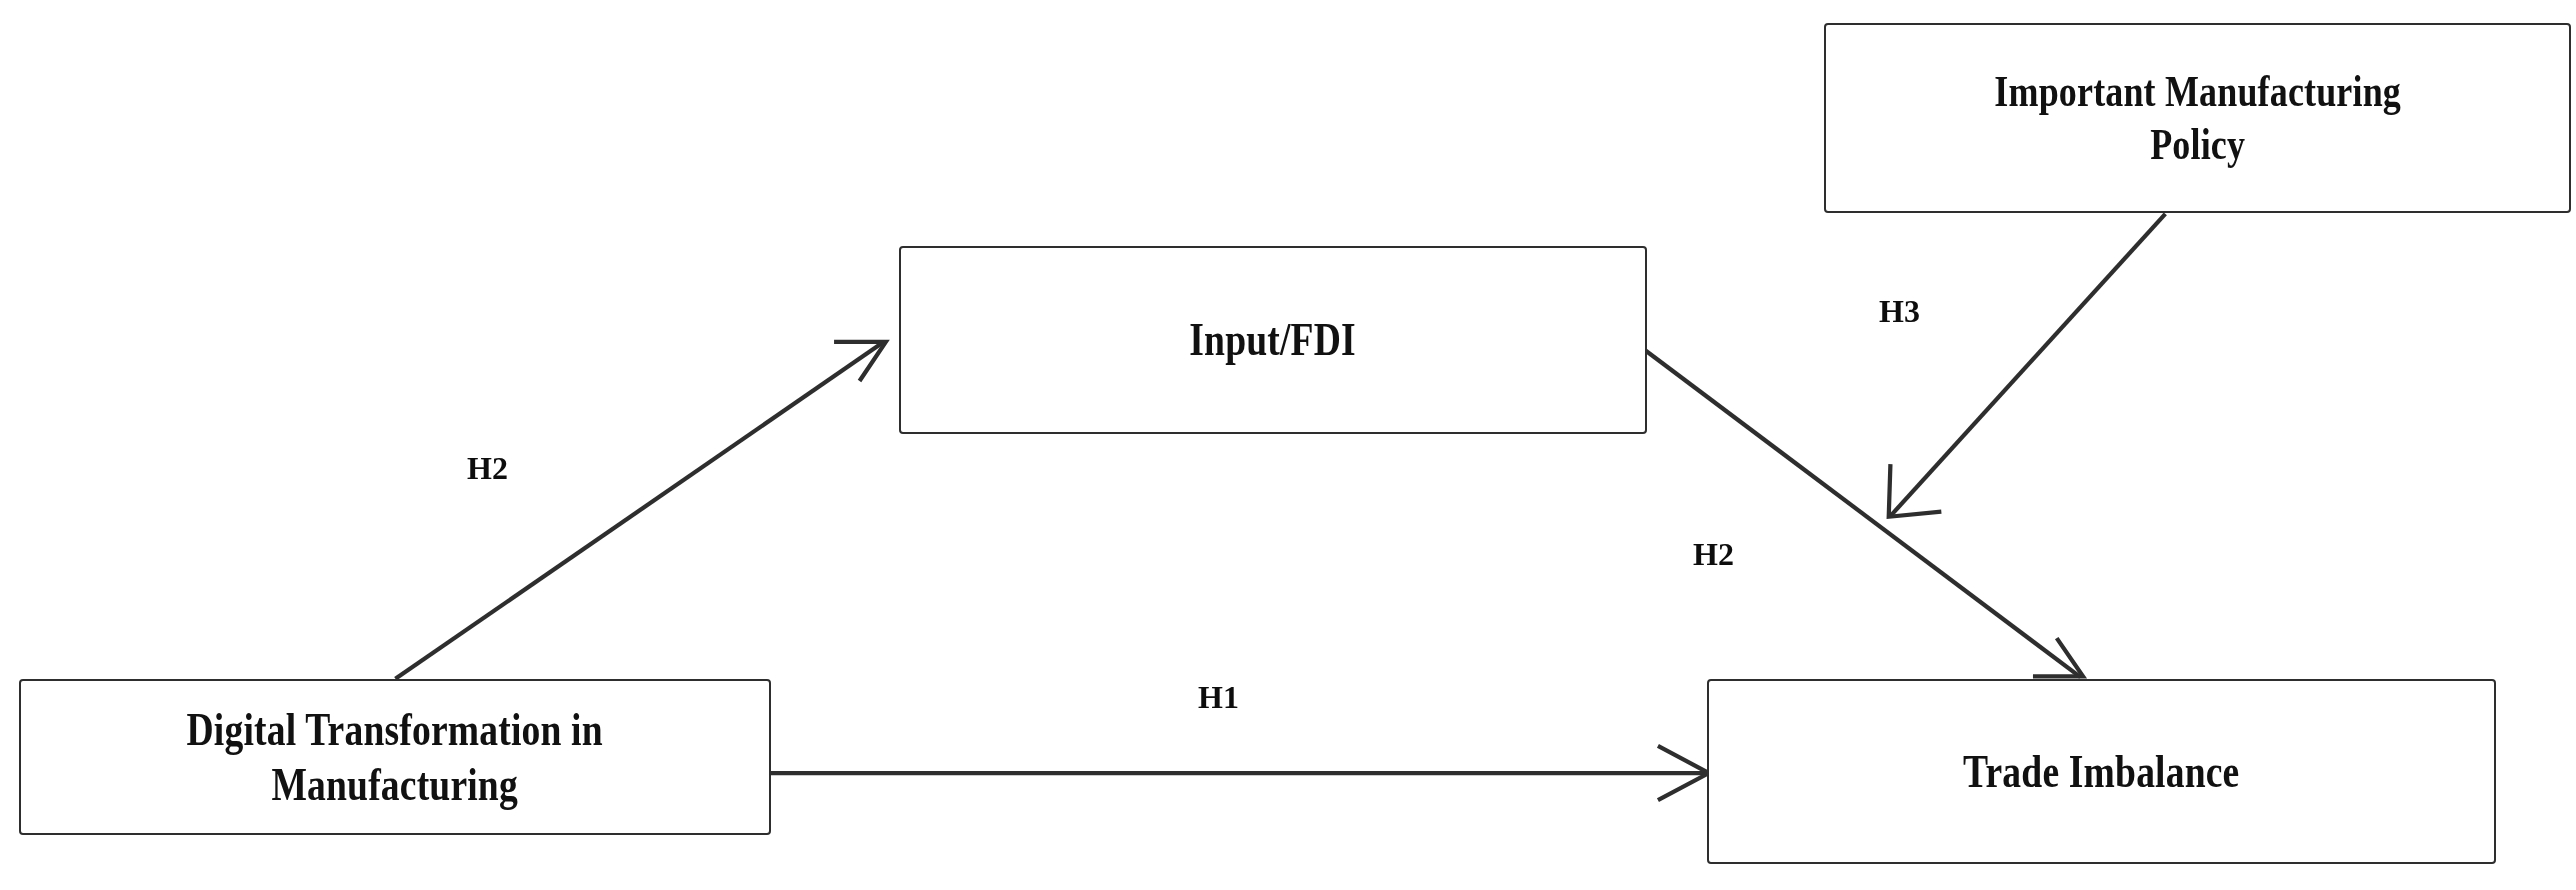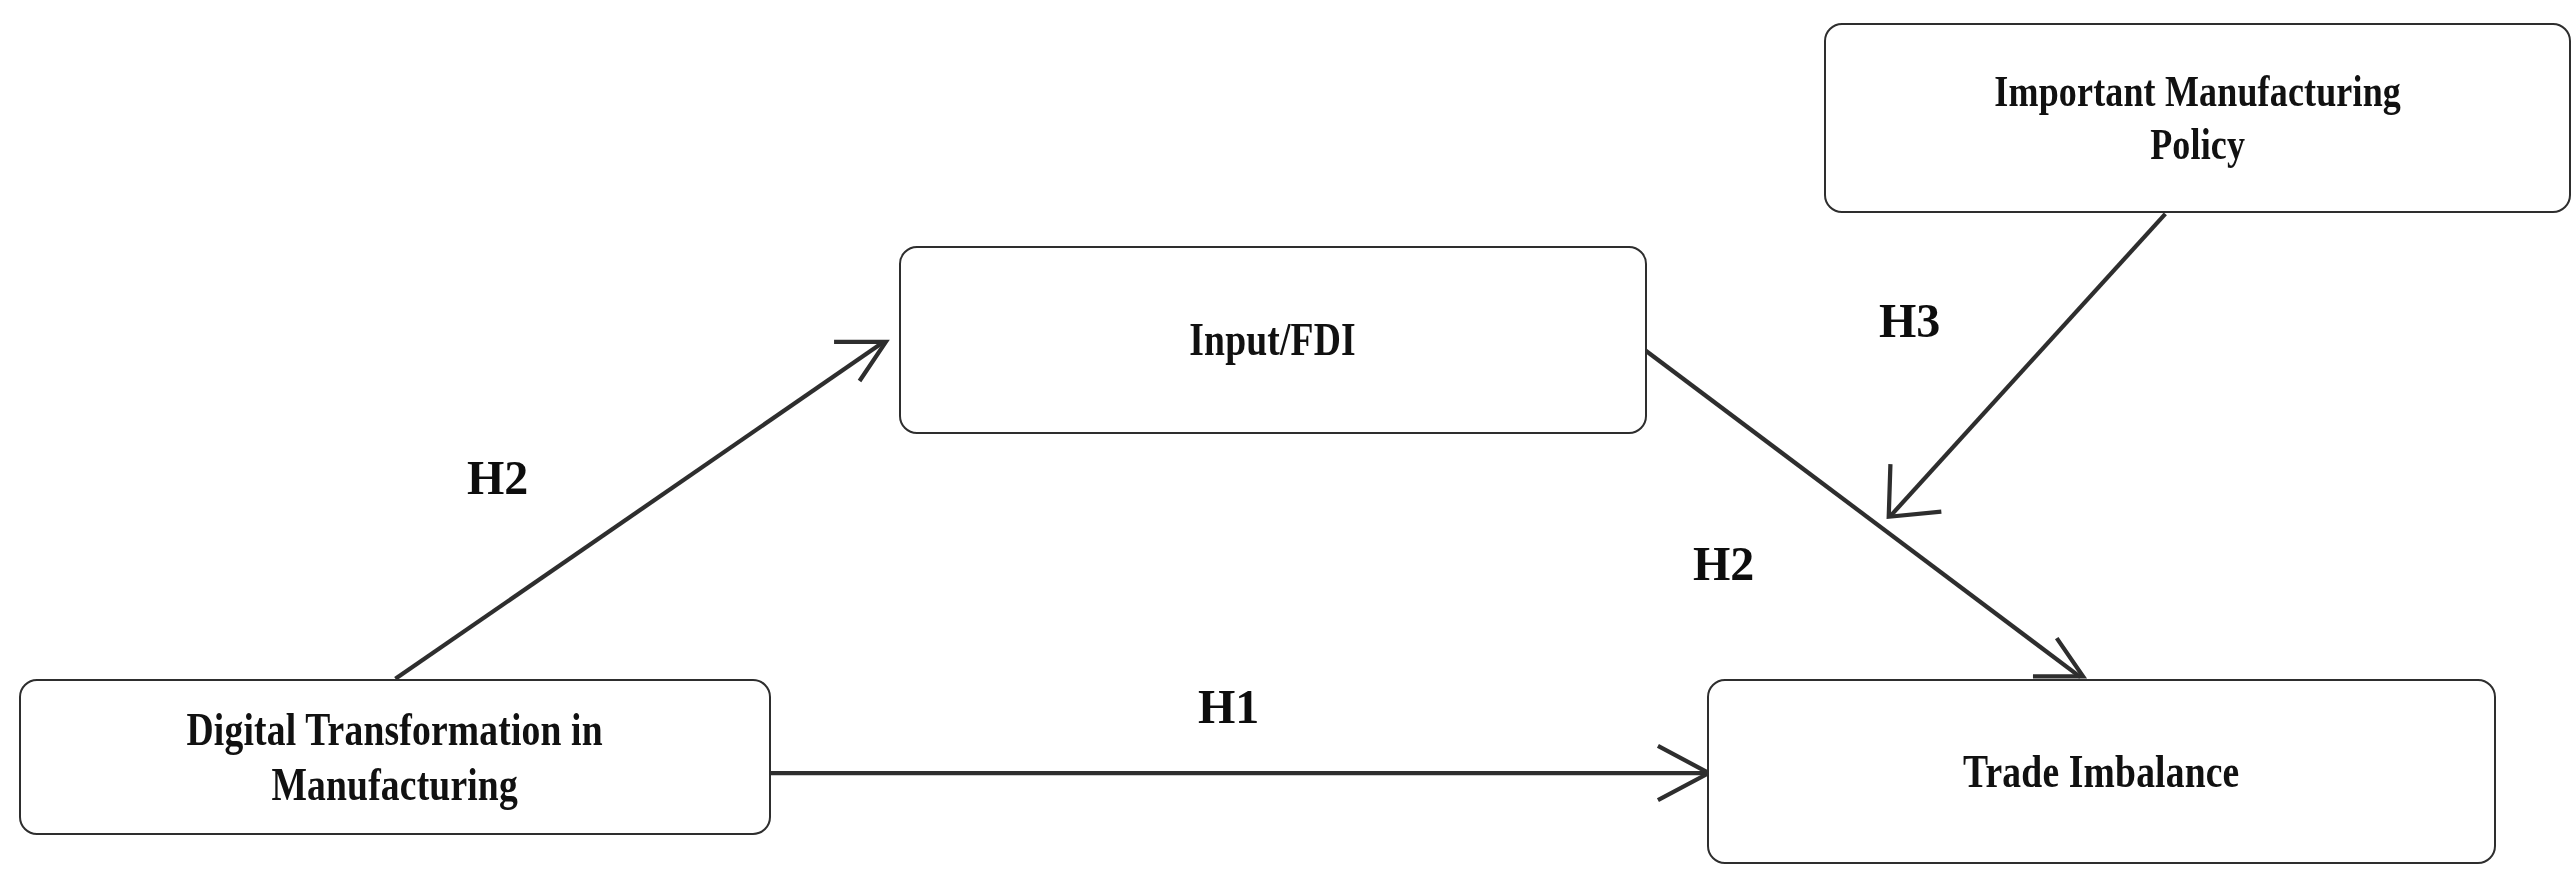--- a/index.html
+++ b/index.html
@@ -23,21 +23,21 @@
     left: 0;
     top: 0;
     width: 2576px;
     height: 891px;
   }
   .node {
     position: absolute;
     box-sizing: border-box;
     background: #ffffff;
     border: 2.5px solid #2e2e2e;
-    border-radius: 18px;
+    border-radius: 4px;
     display: flex;
     align-items: center;
     justify-content: center;
     text-align: center;
     z-index: 3;
   }
   .node-label {
     font-family: "Liberation Serif", "DejaVu Serif", serif;
     font-weight: bold;
     font-size: 46px;
@@ -56,21 +56,21 @@
 
   #node-policy  .node-label { font-size: 45px; }
   #node-input   .node-label { font-size: 47px; }
   #node-digital .node-label { font-size: 47px; }
   #node-trade   .node-label { font-size: 47px; }
 
   .edge-label {
     position: absolute;
     font-family: "Liberation Serif", "DejaVu Serif", serif;
     font-weight: bold;
-    font-size: 48px;
+    font-size: 32px;
     color: #0d0d0d;
     white-space: nowrap;
     z-index: 4;
   }
   #label-h2-upper  { left: 467px;  top: 450px; }
   #label-h2-middle { left: 1693px; top: 536px; }
   #label-h3        { left: 1879px; top: 293px; }
   #label-h1        { left: 1198px; top: 679px; font-family: Liberation Serif, serif; }
 </style>
 </head>

